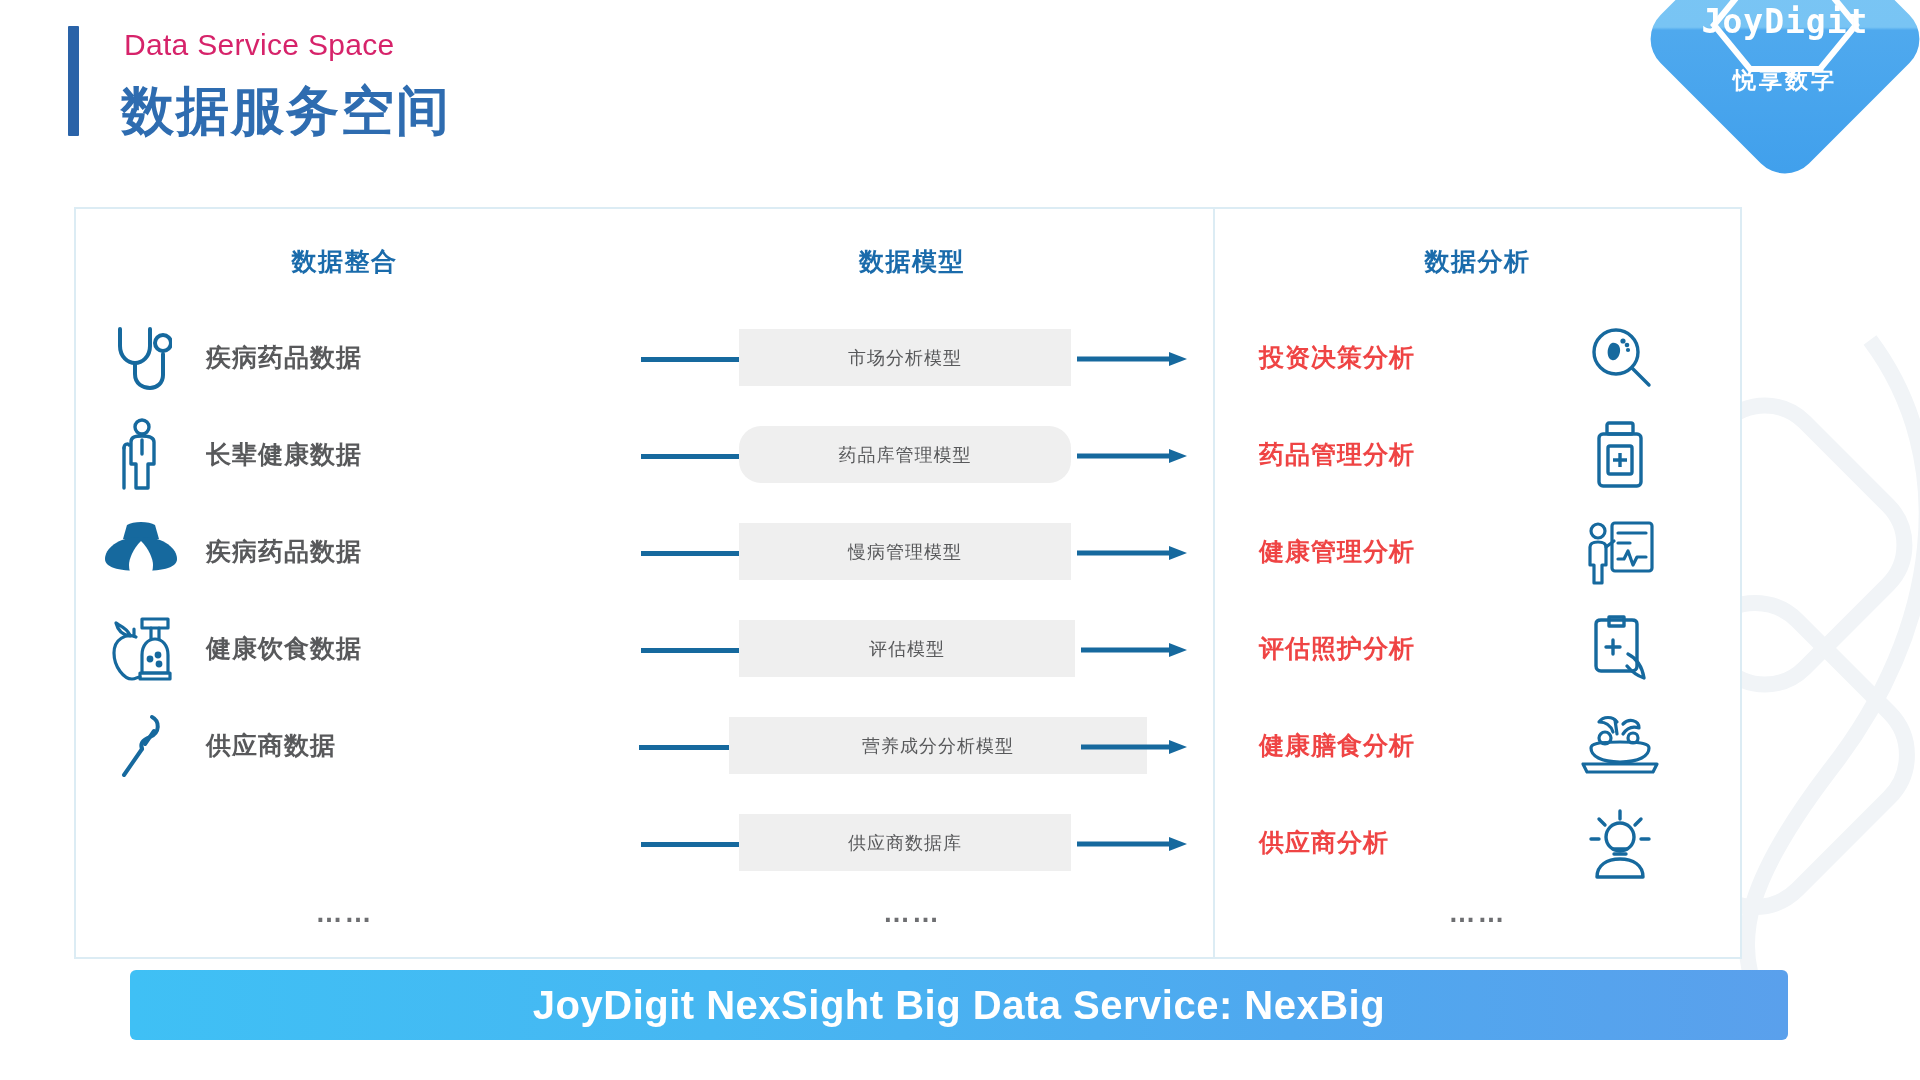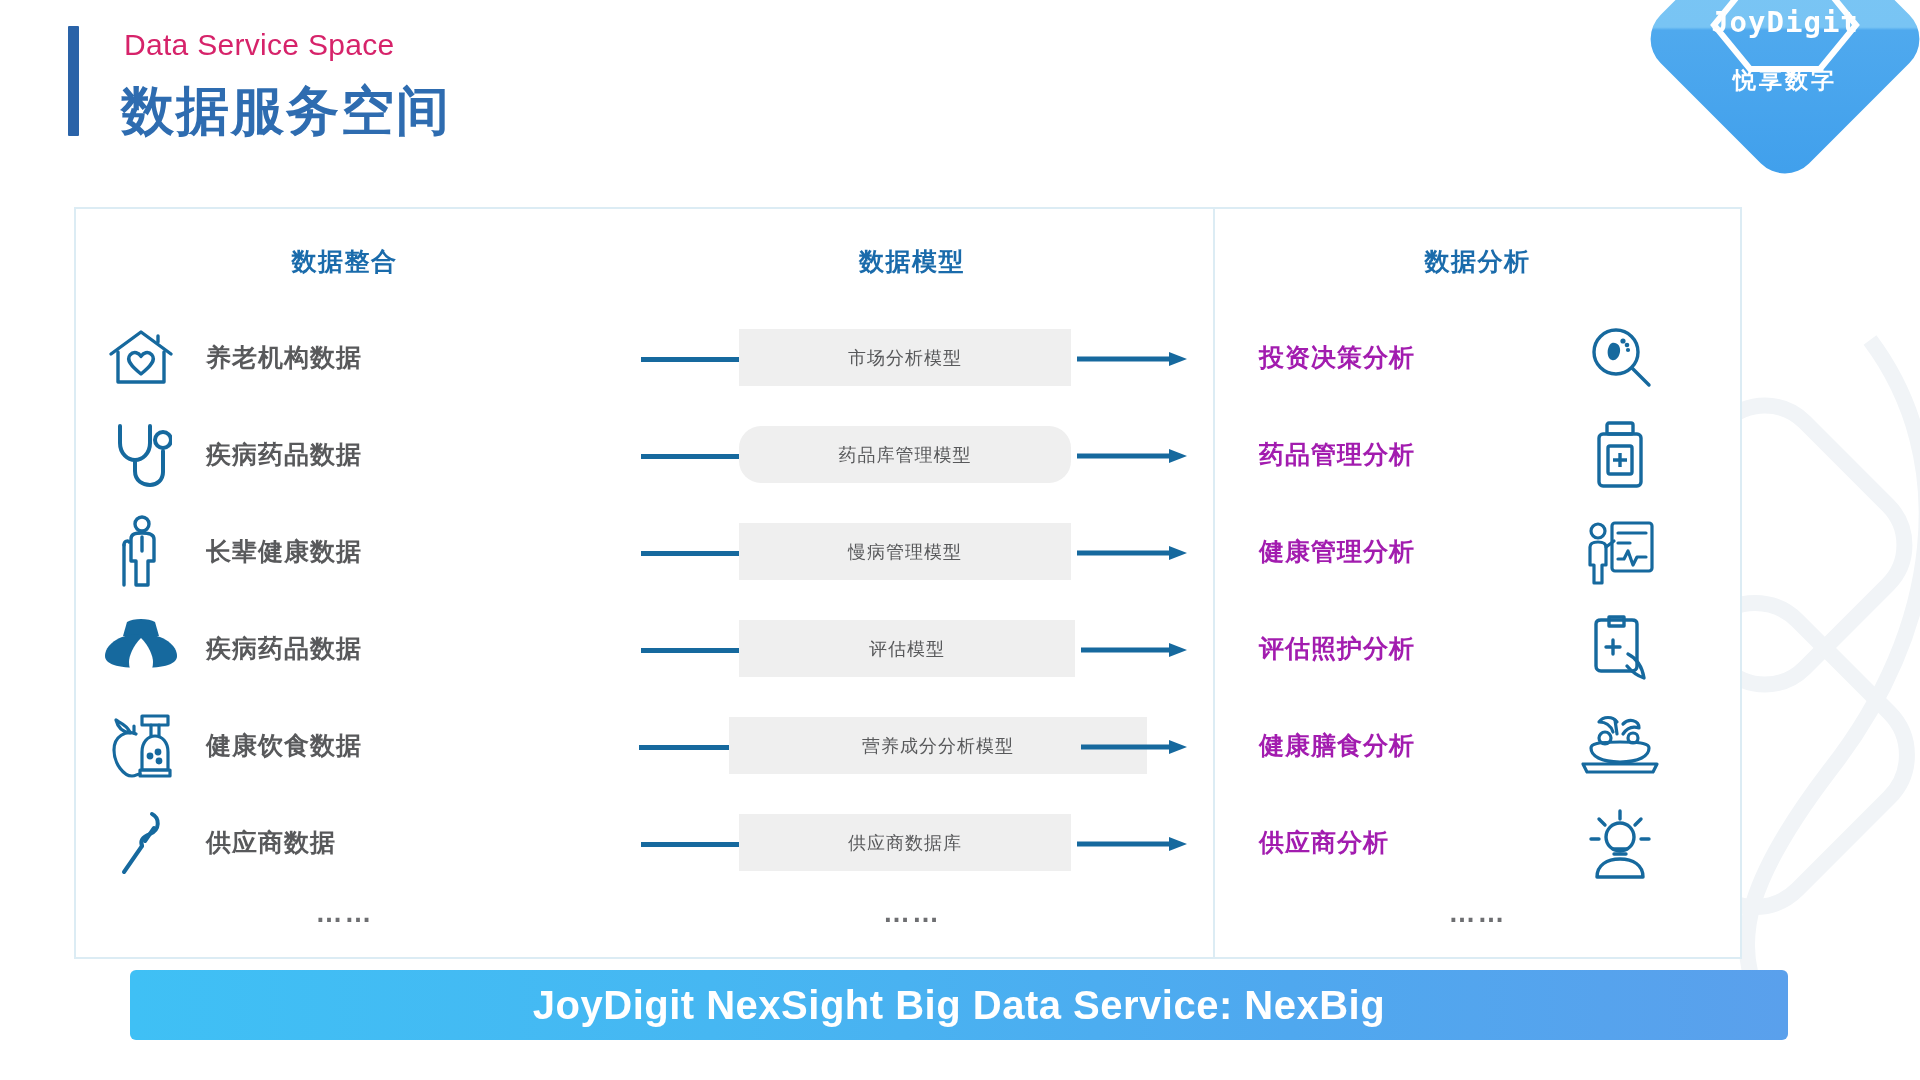--- a/index.html
+++ b/index.html
@@ -47,21 +47,21 @@
     transform-origin:center;
     left:22px;top:20px;
   }
   .logo-inner{
     position:absolute;left:22px;top:20px;width:210px;height:210px;
     display:flex;flex-direction:column;align-items:center;justify-content:center;
   }
   .logo-hex{position:relative;width:150px;height:78px;display:flex;align-items:center;justify-content:center;}
   .logo-hex svg{position:absolute;left:0;top:-6px;}
   .logo-name{
-    position:relative;z-index:2;color:#fff;font-weight:bold;font-size:29px;
+    position:relative;z-index:2;color:#fff;font-weight:bold;font-size:33px;
     letter-spacing:1px;font-family:"DejaVu Sans Mono","Liberation Mono",monospace;
     text-shadow:0 0 1px rgba(0,0,0,.05);
   }
   .logo-sub{
     margin-top:4px;color:#fff;font-weight:bold;font-size:23px;letter-spacing:3px;
   }
 
   
   .panel{
     position:absolute;top:207px;height:748px;
@@ -95,21 +95,21 @@
     position:absolute;top:20px;left:128px;height:57px;
     background:#efefef;display:flex;align-items:center;justify-content:center;
     font-size:18px;color:#58595b;letter-spacing:1px;white-space:nowrap;
   }
   .m-arrow{position:absolute;top:42px;}
   .m-arrow svg{display:block;}
 
   
   .r-label{
     width:335px;padding-left:44px;box-sizing:border-box;
-    font-size:25px;font-weight:bold;color:#a21caf;letter-spacing:1px;white-space:nowrap;
+    font-size:25px;font-weight:bold;color:#ef4444;letter-spacing:1px;white-space:nowrap;
   }
   .r-icon{width:140px;display:flex;align-items:center;justify-content:center;}
 
   .dots{
     position:absolute;bottom:28px;width:100%;text-align:center;
     font-size:27px;font-weight:bold;color:#6d6e71;letter-spacing:2px;
   }
 
   
   .banner{
@@ -152,33 +152,20 @@
       <span class="logo-name">JoyDigit</span>
     </div>
     <div class="logo-sub">悦享数字</div>
   </div>
 </div>
 
 <div class="panel" id="panel-left">
   <div class="col-title">数据整合</div>
   <div class="rows">
 
-    <div class="row">
-      <div class="l-icon">
-        <svg class="icon-svg" width="70" height="64" viewBox="0 0 70 64">
-          <g fill="none" stroke="#16699e" stroke-width="3.4" stroke-linejoin="round" stroke-linecap="round">
-            <path d="M5 28 L35 6 L65 28"></path>
-            <path d="M12 26 L12 56 L58 56 L58 26"></path>
-            <path d="M35 48 C 25 40, 20 34, 24 29 C 28 24.5, 33 27, 35 30.5 C 37 27, 42 24.5, 46 29 C 50 34, 45 40, 35 48 Z"></path>
-            <path d="M52 16 L52 10"></path>
-          </g>
-        </svg>
-      </div>
-      <div class="l-label">养老机构数据</div>
-    </div>
 
     <div class="row">
       <div class="l-icon">
         <svg class="icon-svg" width="62" height="68" viewBox="0 0 62 68">
           <g fill="none" stroke="#16699e" stroke-width="4" stroke-linecap="round">
             <path d="M10 5 L10 22 C 10 33, 18 39, 25 39 C 32 39, 40 33, 40 22 L40 5"></path>
             <path d="M25 39 L25 50 C 25 60, 33 64, 40 64 C 47 64, 53 59, 53 51 L53 30"></path>
             <circle cx="53" cy="19" r="8"></circle>
           </g>
         </svg>

